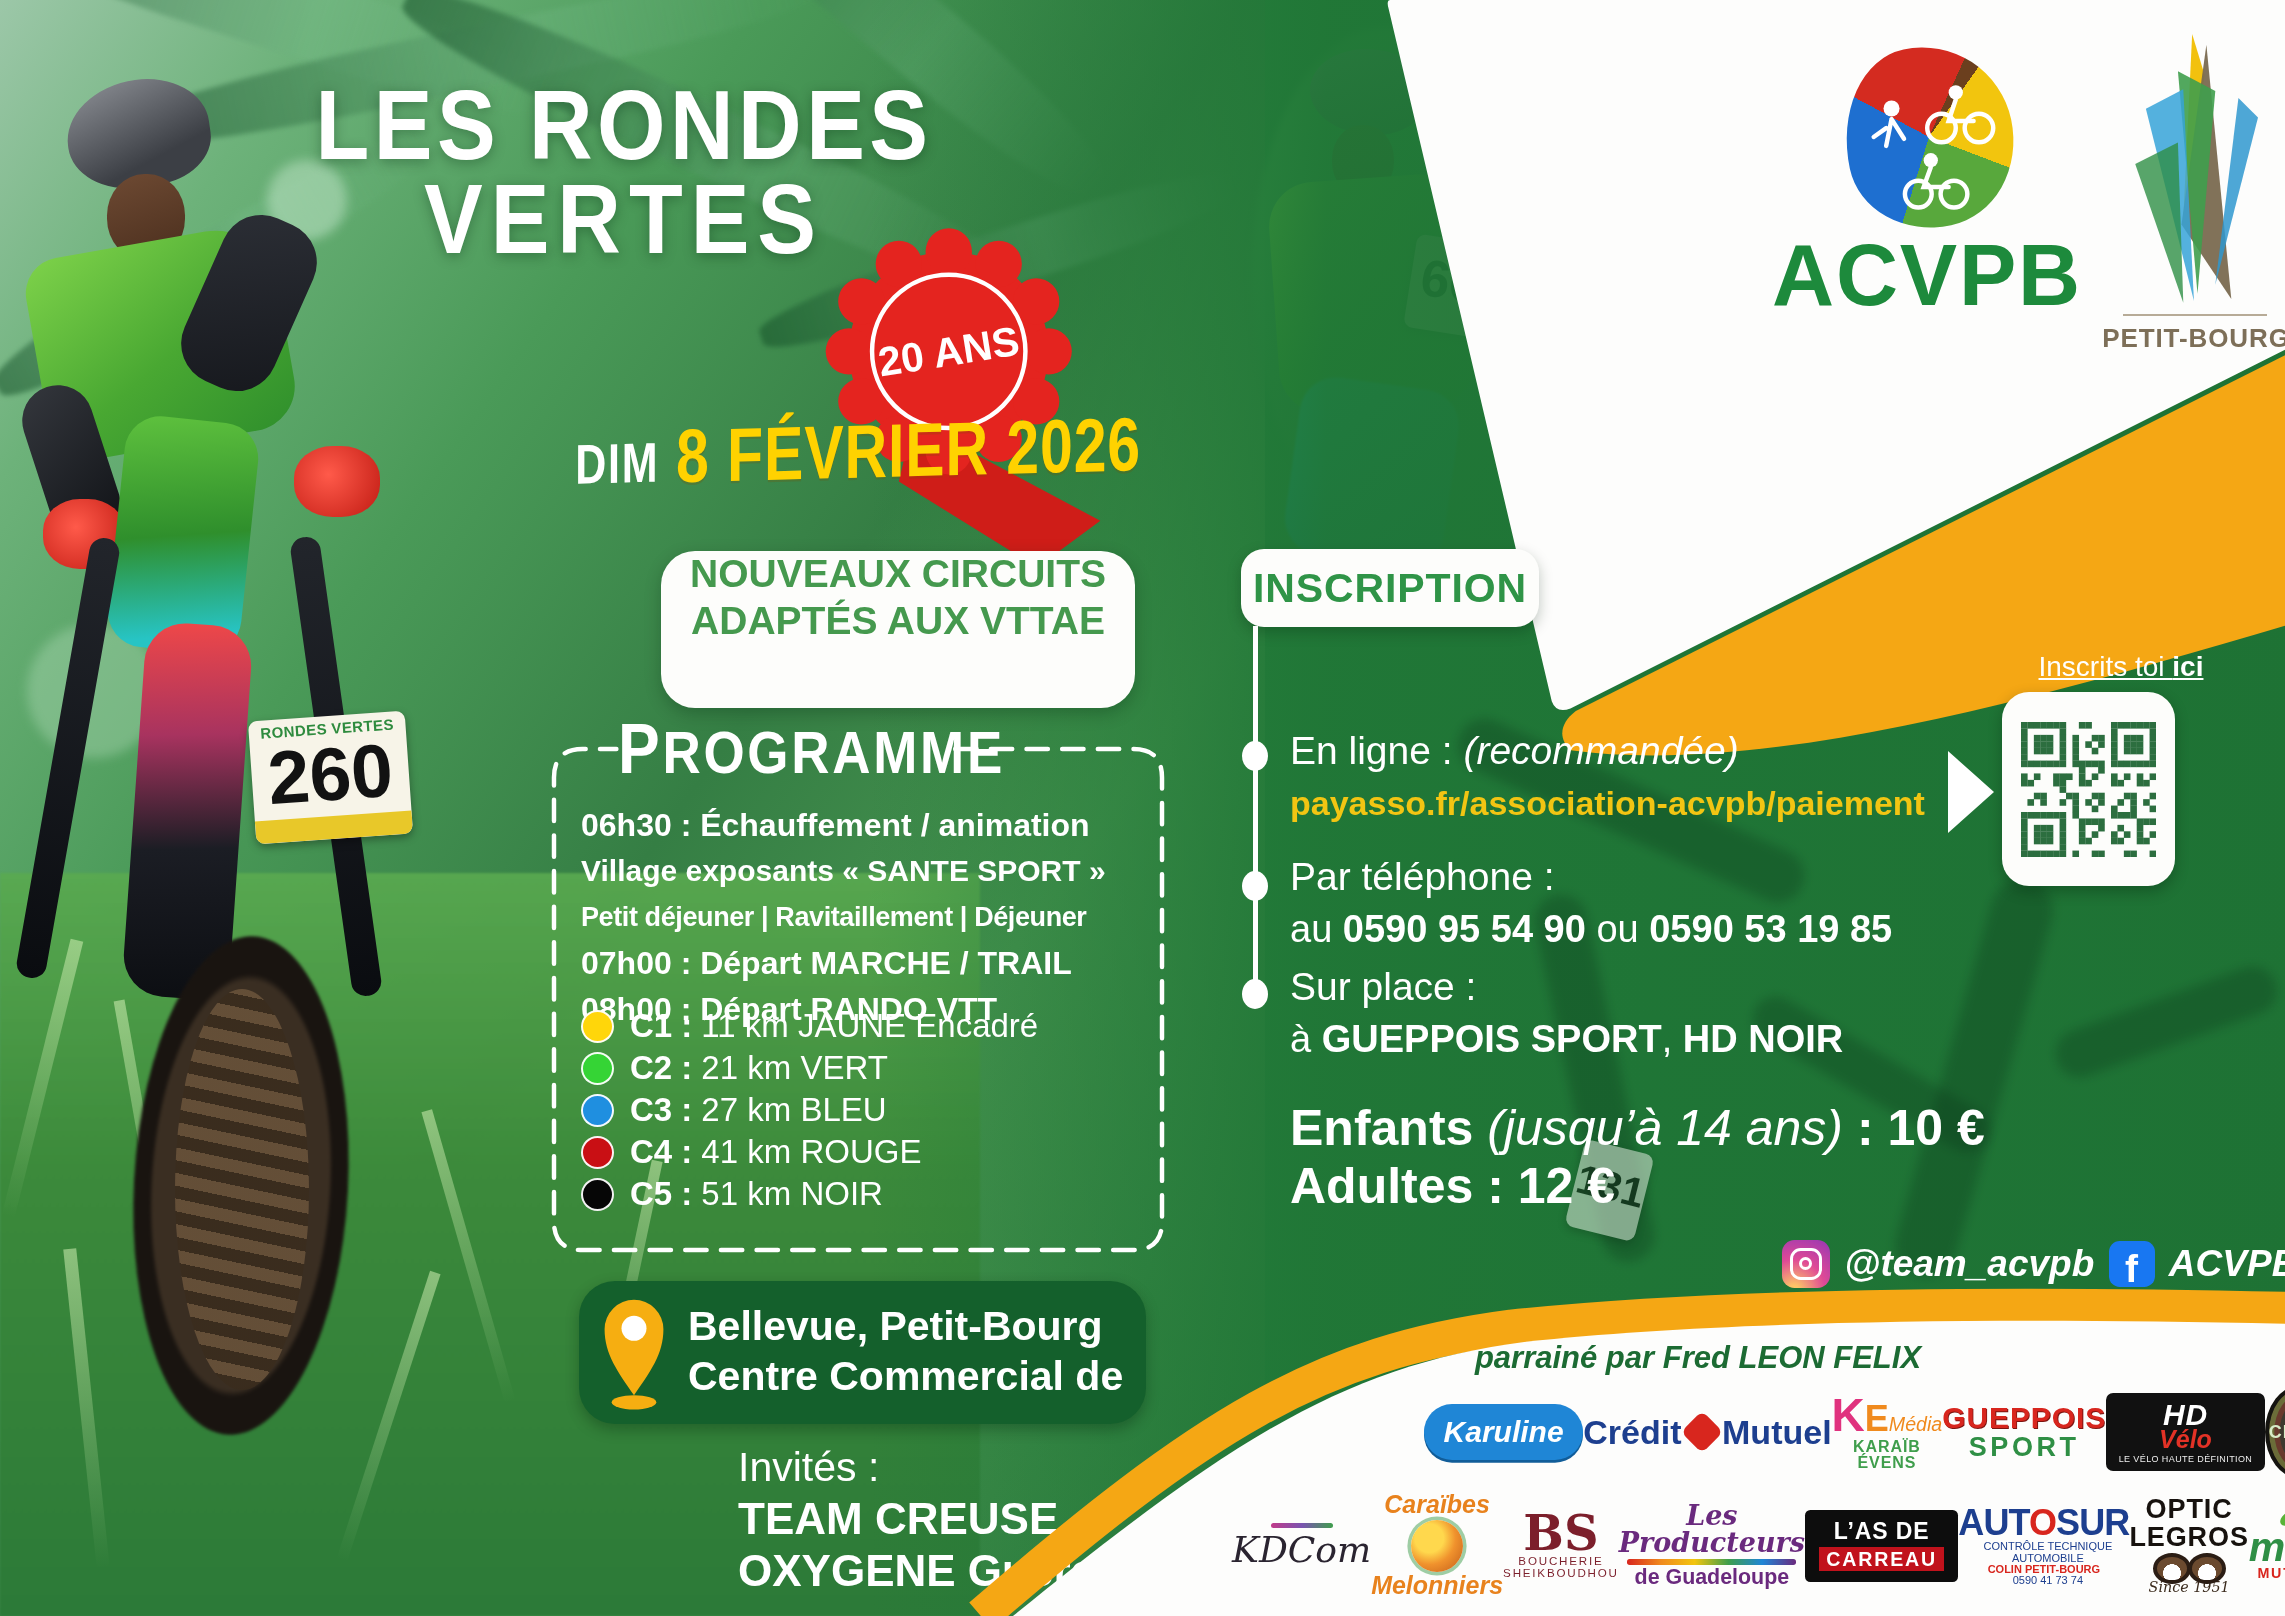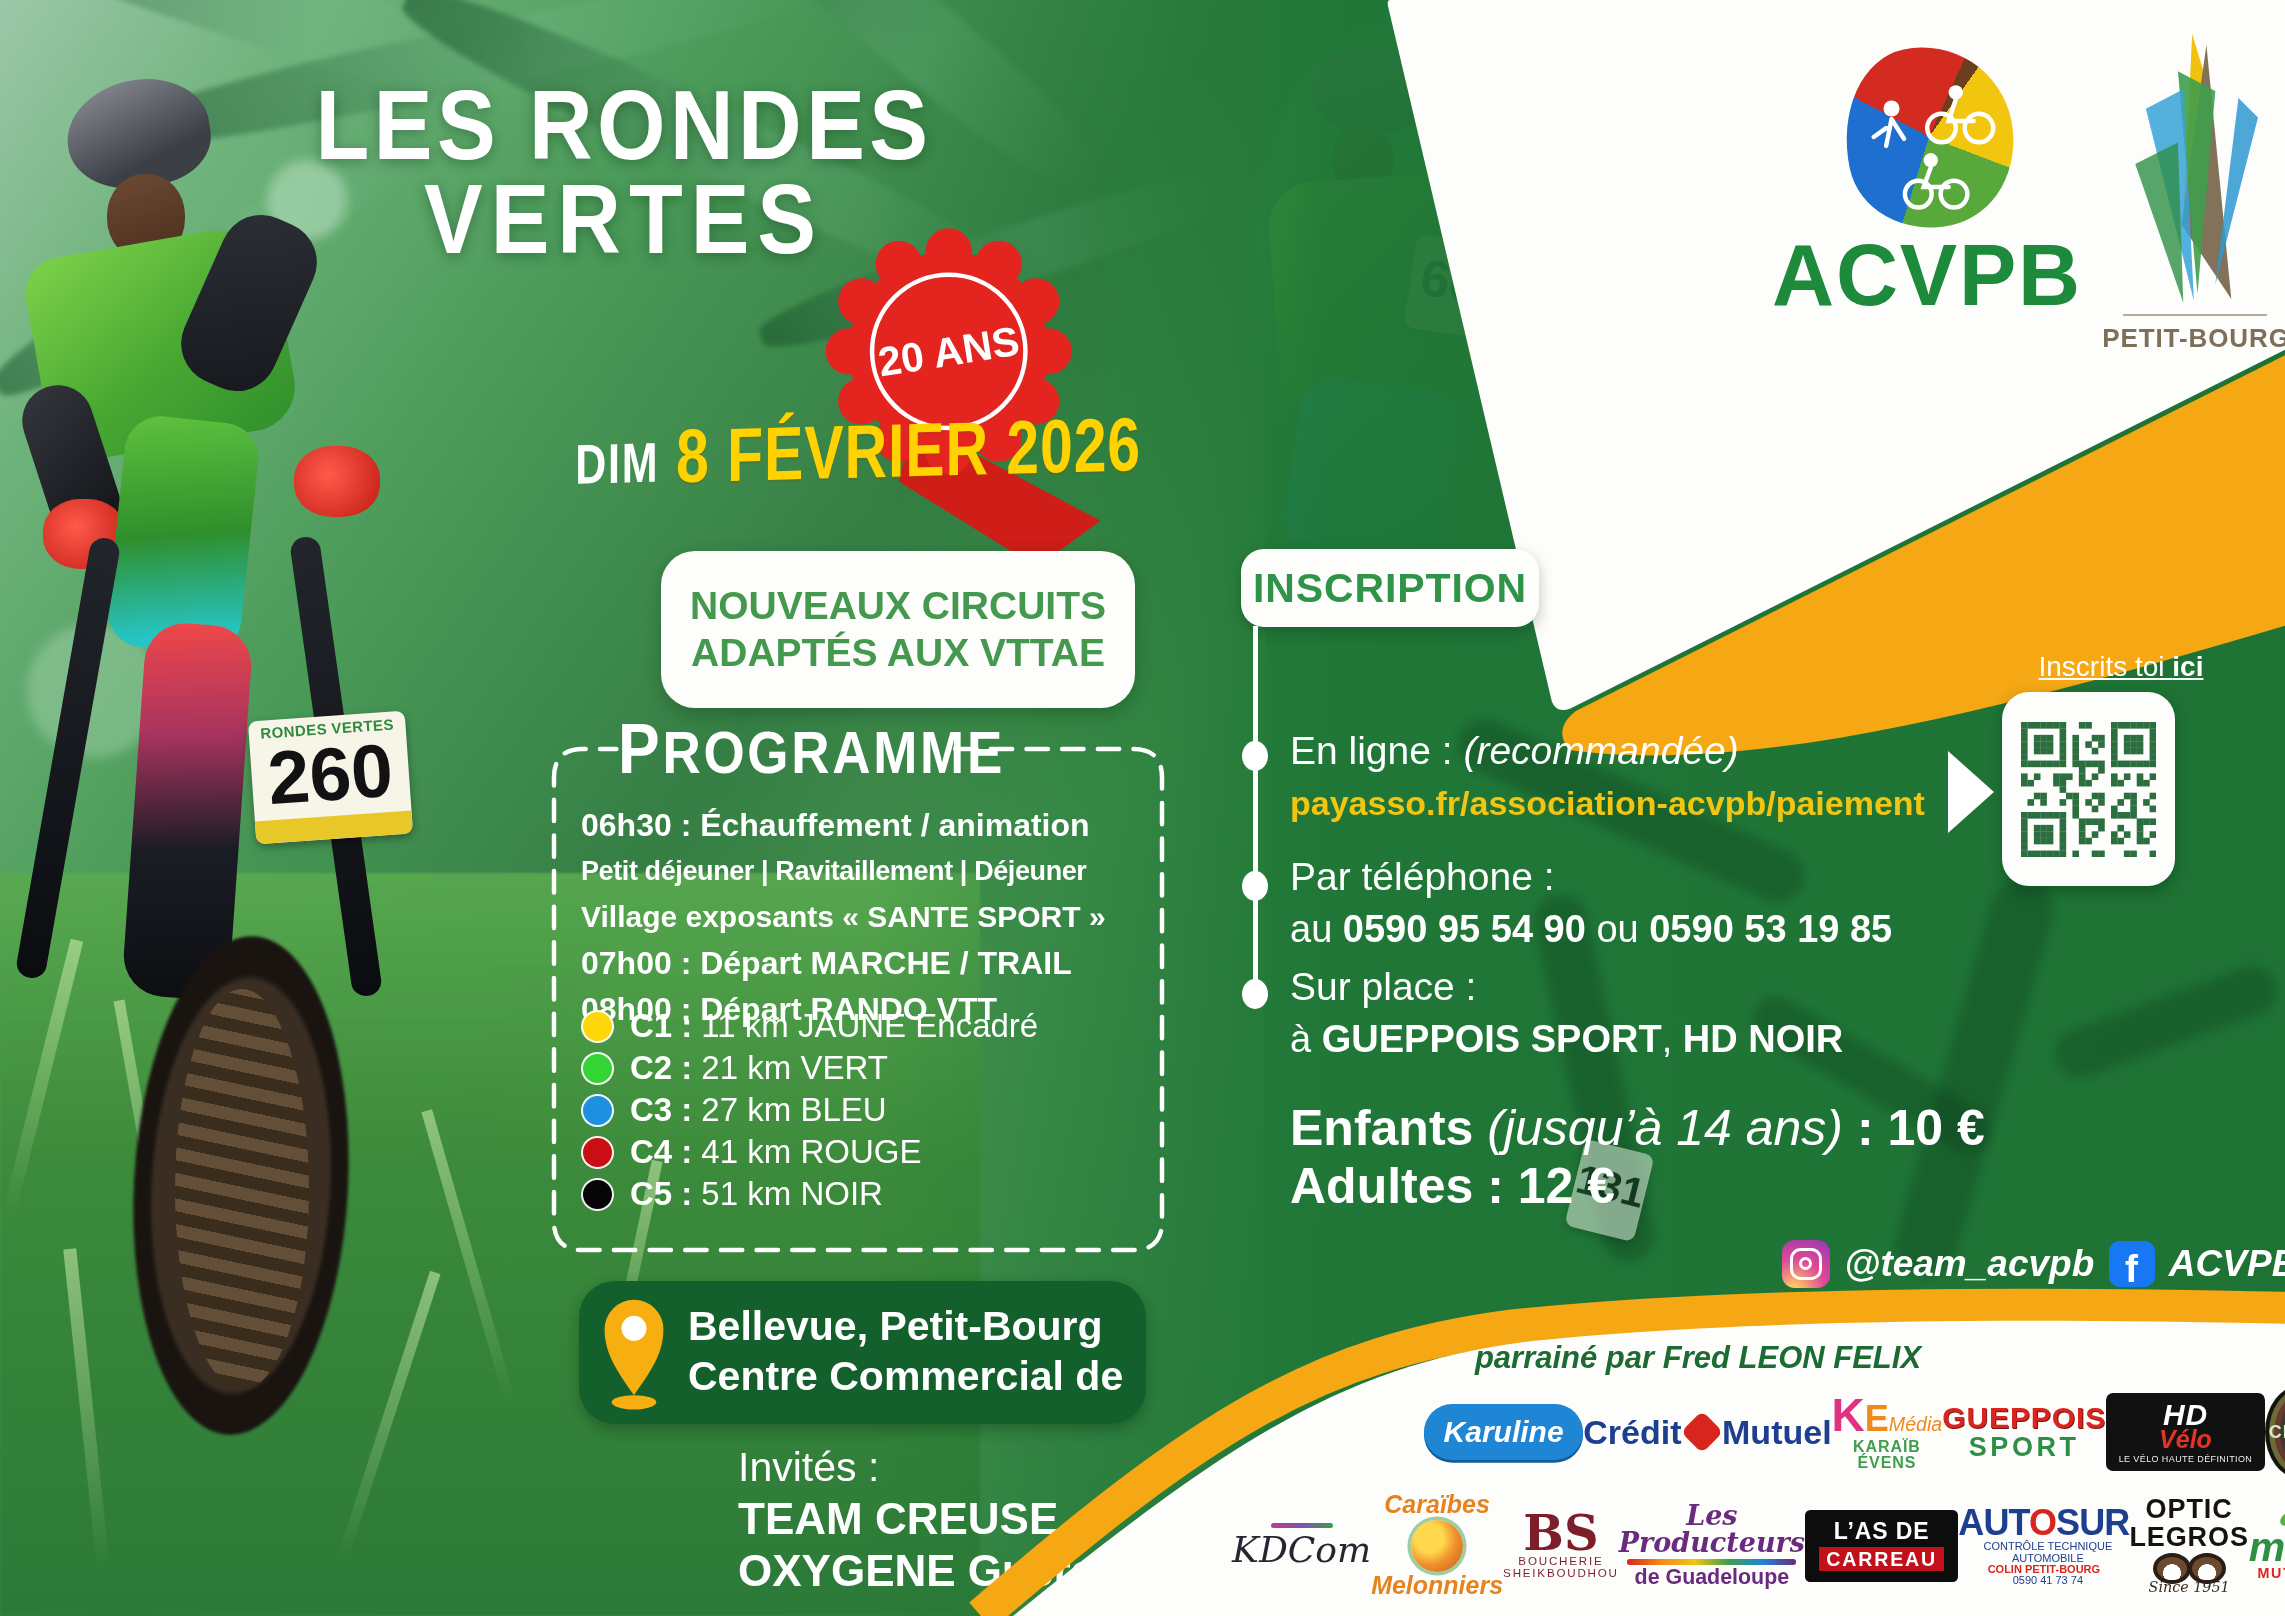--- a/index.html
+++ b/index.html
@@ -28,21 +28,21 @@
   
   .title{position:absolute;left:254px;top:78px;width:740px;text-align:center;color:#ffffff;
     font-weight:800;line-height:.96;transform:scaleY(1.12);transform-origin:top center;
     text-shadow:0 2.7px 12.5px rgba(0,40,15,.35);}
   .title .l1{font-size:88px;letter-spacing:4.5px;}
   .title .l2{font-size:88px;letter-spacing:8px;}
   .datewrap{position:absolute;left:575px;top:417px;width:642px;white-space:nowrap;transform:rotate(-1.5deg);}
   .date-day{display:inline-block;color:#fff;font-weight:bold;font-size:43px;transform:scaleY(1.3) skewX(-2deg);letter-spacing:1.8px;vertical-align:baseline;}
   .date-rest{display:inline-block;color:#ffd200;font-weight:bold;font-size:59px;transform:scaleY(1.28) skewX(-2deg);letter-spacing:0.9px;margin-left:12.5px;text-shadow:0 1.8px 0 rgba(120,80,0,.25);}
   .subtitle{position:absolute;left:661px;top:551px;width:474px;height:157px;background:#fdfdfb;border-radius:34px;
-    display:flex;flex-direction:column;justify-content:center;align-items:center;box-shadow:0 5.3px 16px rgba(0,30,10,.25);}
+    display:flex;flex-direction:column;justify-content:flex-start;align-items:center;box-shadow:0 5.3px 16px rgba(0,30,10,.25);}
   .subtitle div{color:#45994e;font-weight:800;font-size:39px;line-height:1.2;letter-spacing:0px;}
   
   .prog-title{position:absolute;left:618px;top:712px;color:#fff;font-weight:bold;font-size:53px;letter-spacing:2.7px;transform:scaleY(1.12);}
   .prog-title::first-letter{font-size:1.18em;}
   .prog-items{position:absolute;left:581px;top:802px;width:577px;color:#fff;}
   .prog-line{font-weight:bold;font-size:32px;line-height:46px;white-space:nowrap;}
   .prog-line.small{font-size:27px;letter-spacing:-0.4px;}
   .prog-line b{font-weight:800;}
   .circuits{position:absolute;left:581px;top:1005px;width:570px;}
   .circuit{display:flex;align-items:center;height:42px;color:#fff;font-size:33px;white-space:nowrap;}
@@ -286,22 +286,22 @@
     <div>NOUVEAUX CIRCUITS</div>
     <div>ADAPTÉS AUX VTTAE</div>
   </div>
 
   <svg class="abs" style="left:545px;top:733px;" width="626" height="526" viewBox="0 0 702 590">
     <path d="M460,18 L660,18 Q692,18 692,50 L692,548 Q692,580 660,580 L42,580 Q10,580 10,548 L10,50 Q10,18 42,18 L80,18" fill="none" stroke="#ffffff" stroke-width="5" stroke-dasharray="24 16" stroke-linecap="round"></path>
   </svg>
   <div class="prog-title">PROGRAMME</div>
   <div class="prog-items">
     <div class="prog-line"><b>06h30 :</b><span> Échauffement / animation</span></div>
+    <div class="prog-line" style="font-size:30px;"><b></b><span>Village exposants « SANTE SPORT »</span></div>
     <div class="prog-line small"><b></b><span>Petit déjeuner | Ravitaillement | Déjeuner</span></div>
-    <div class="prog-line" style="font-size:30px;"><b></b><span>Village exposants « SANTE SPORT »</span></div>
     <div class="prog-line"><b>07h00 :</b><span> Départ MARCHE / TRAIL</span></div>
     <div class="prog-line"><b>08h00 :</b><span> Départ RANDO VTT</span></div>
   </div>
   <div class="circuits">
     <div class="circuit">
         <span class="dot c0"></span>
         <b>C1 :</b>
         <span>11 km JAUNE Encadré</span>
       </div>
     <div class="circuit">

